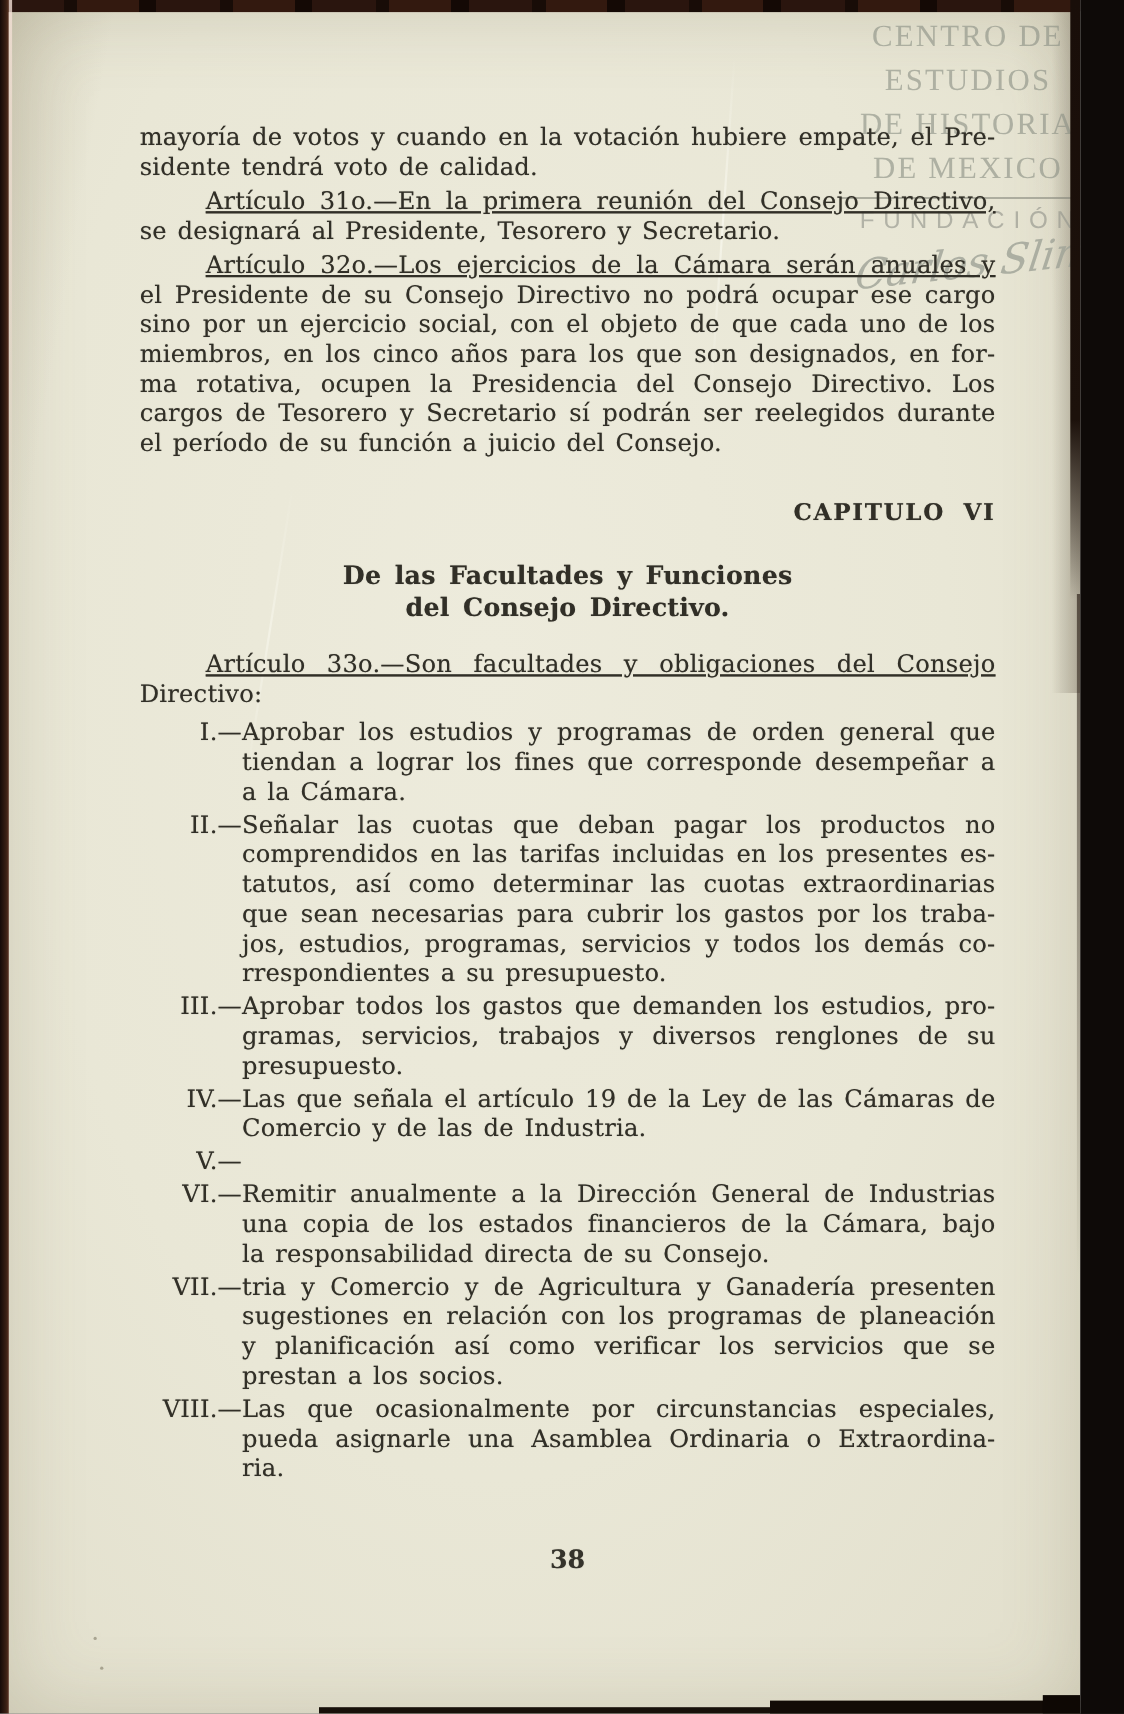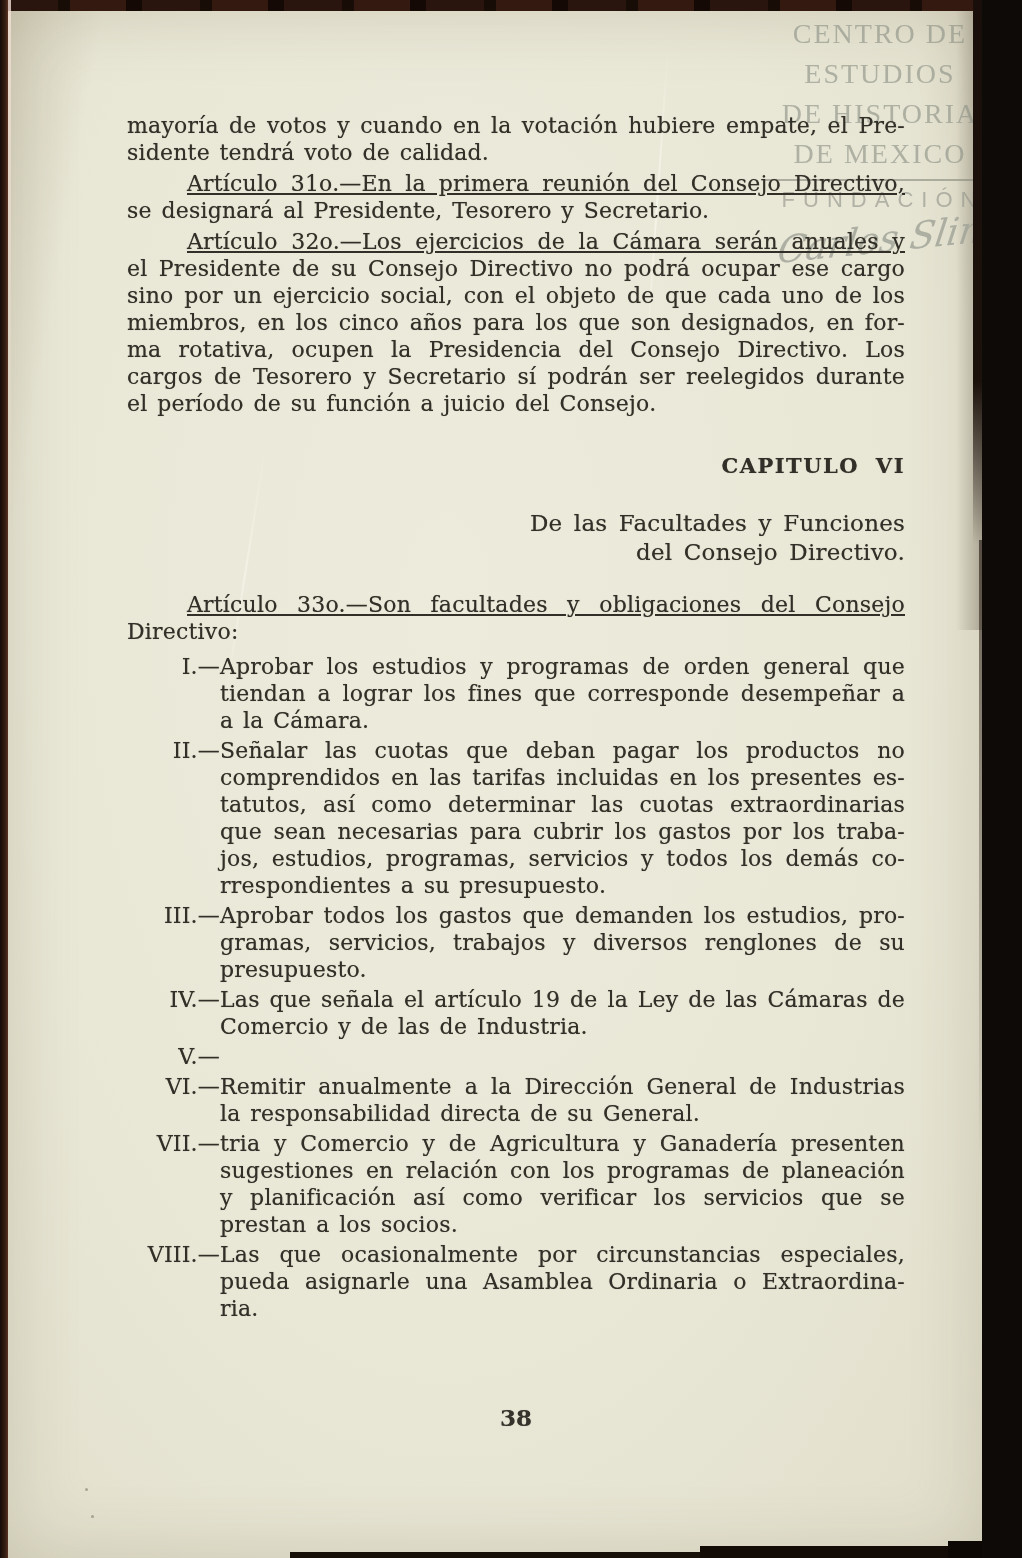--- a/index.html
+++ b/index.html
@@ -97,21 +97,21 @@
     text-shadow:0 0 0.7px rgba(49,47,39,0.55);
   }
   .jl{text-align:justify;text-align-last:justify;white-space:normal;}
   .jl-end{text-align:center;text-align-last:left;}
   .indent{text-indent:60px;text-decoration:underline;}
   .para{margin-top:4px;}
   .chapter{
     margin-top:36px;text-align:right;font-weight:bold;
     font-size:21px;letter-spacing:1.5px;line-height:26px;word-spacing:8px;
   }
-  .sec-title{margin-top:30px;text-align:right;font-weight:normal;
+  .sec-title{margin-top:30px;text-align:center;font-weight:bold;
     font-size:23px;line-height:29px;word-spacing:4px;}
   .list{margin-top:8px;}
   .item{display:flex;margin-top:3px;}
   .num{flex:0 0 93px;text-align:right;white-space:nowrap;}
   .ilines{flex:1;min-width:0;}
   .pagenum{
     position:absolute;top:1394px;left:119px;width:778px;z-index:20;
     text-align:center;font-size:23px;font-weight:bold;color:#35332b;
     text-shadow:0 0 0.7px rgba(49,47,39,0.5);
   }
@@ -213,21 +213,22 @@
         </div>
 
         <div class="item">
           <div class="num">V.—</div>
         </div>
 
         <div class="item">
           <div class="num">VI.—</div>
           <div class="ilines">
             <div class="jl">Remitir anualmente a la Dirección General de Industrias</div>
-            <div class="jl-end">la responsabilidad directa de su General.</div>
+            <div class="jl">una copia de los estados financieros de la Cámara, bajo</div>
+            <div class="jl-end">la responsabilidad directa de su Consejo.</div>
           </div>
         </div>
 
         <div class="item">
           <div class="num">VII.—</div>
           <div class="ilines">
             <div class="jl">tria y Comercio y de Agricultura y Ganadería presenten</div>
             <div class="jl">sugestiones en relación con los programas de planeación</div>
             <div class="jl">y planificación así como verificar los servicios que se</div>
             <div class="jl-end">prestan a los socios.</div>

